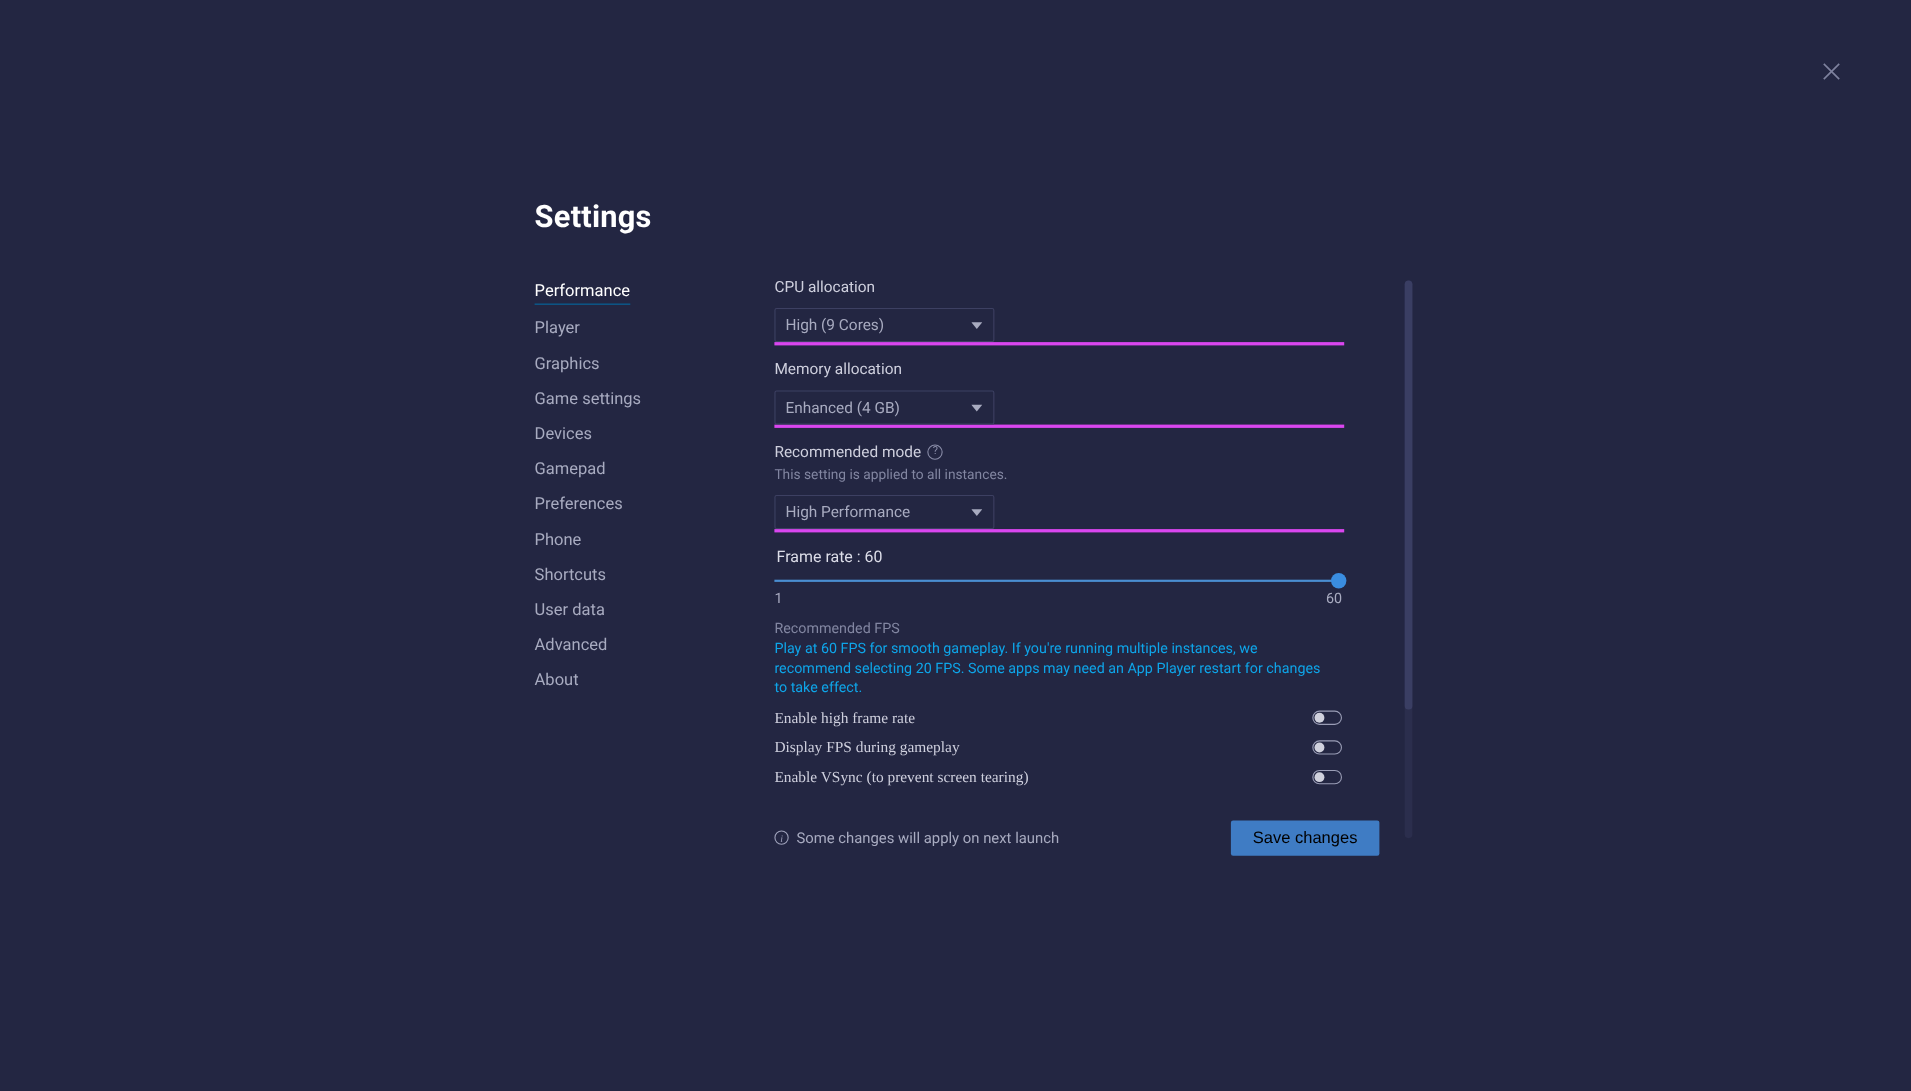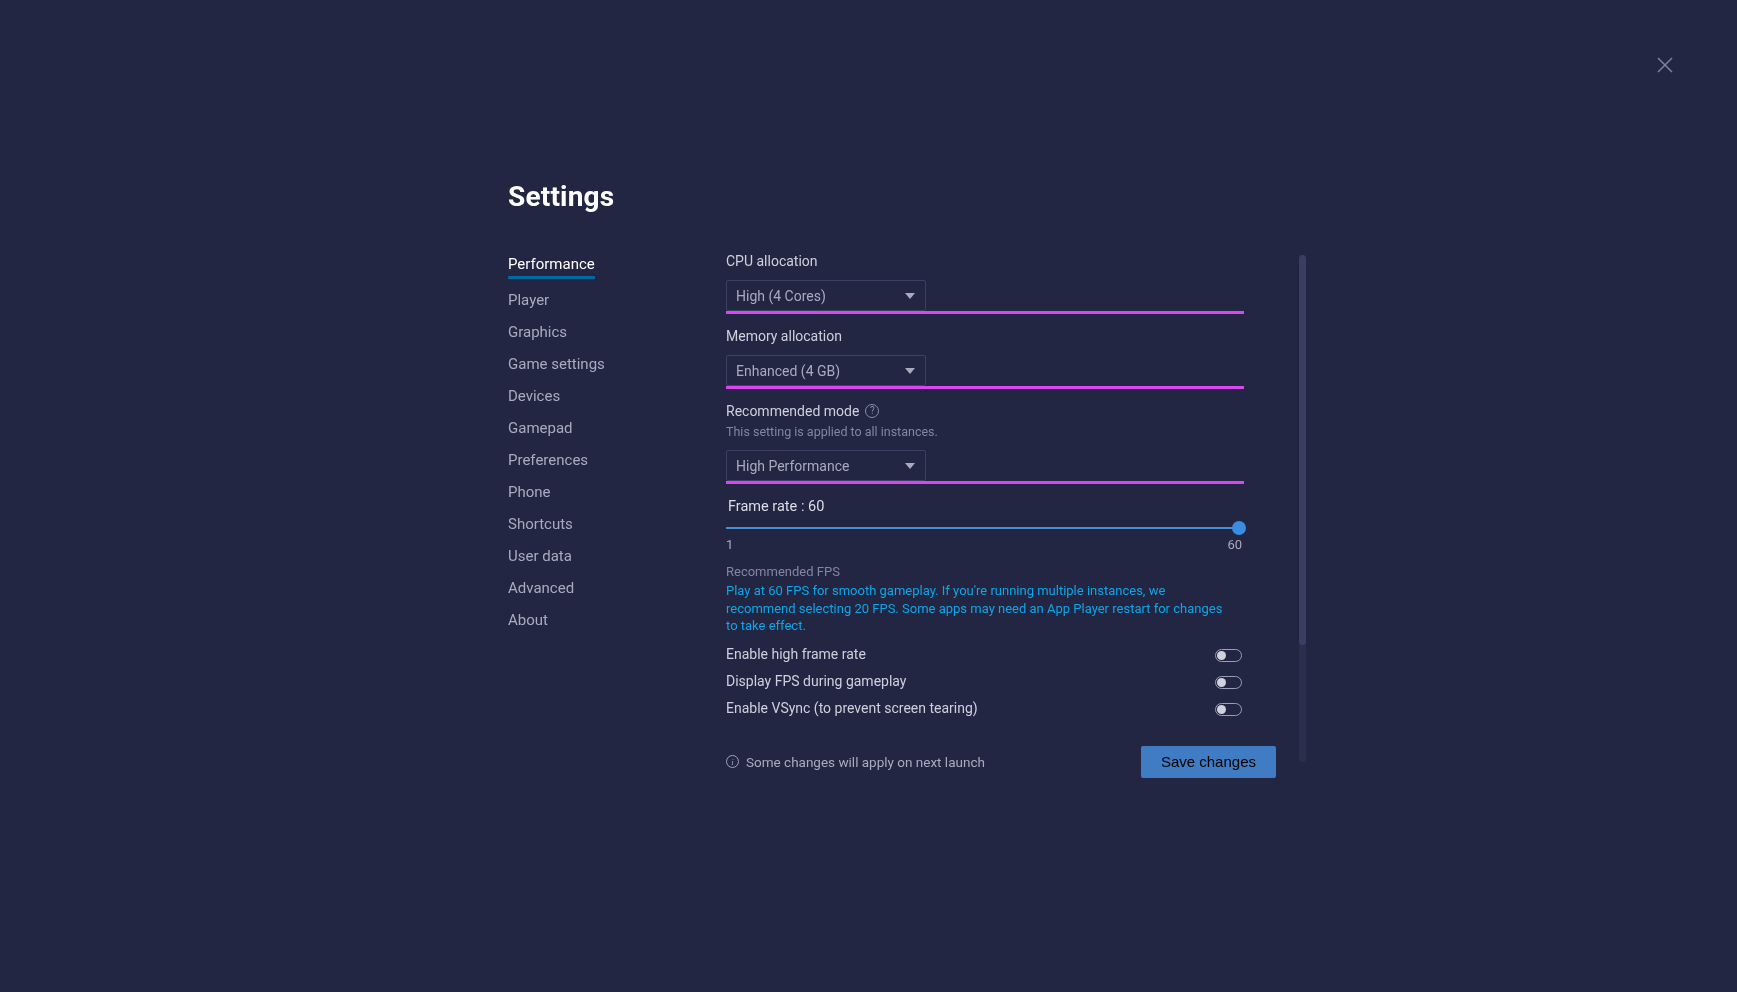--- a/index.html
+++ b/index.html
@@ -28,21 +28,20 @@
   justify-content: center;
 }
 .close-btn svg { width: 18px; height: 18px; }
 .close-btn svg line { stroke: #7e829e; stroke-width: 1.5; }
 
 .content {
   position: absolute;
   left: 486px;
   top: 180px;
   width: 770px;
-  margin-left: 22px;
 }
 h1.page-title {
   color: #ffffff;
   font-size: 28px;
   font-weight: 700;
   margin-bottom: 40px;
   letter-spacing: 0.2px;
 }
 .columns {
   display: flex;
@@ -57,21 +56,21 @@
 }
 .sidebar-item {
   color: #a8abc0;
   font-size: 15px;
   cursor: pointer;
   line-height: 1.4;
   width: fit-content;
 }
 .sidebar-item.active {
   color: #ffffff;
-  border-bottom: 3px solid #0369a1;
+  border-bottom: 1px solid #0369a1;
   padding-bottom: 1px;
 }
 .main-panel {
   flex: 1 1 auto;
   position: relative;
 }
 .scroll-area {
   width: 520px;
   padding-right: 2px;
 }
@@ -164,24 +163,25 @@
 }
 .rec-body {
   color: #0ea5e9;
   font-size: 13px;
   line-height: 1.35;
   margin-top: 3px;
   width: 510px;
 }
 .toggle-row {
   display: flex;
-  align-items: flex-end;
+  align-items: flex-start;
   justify-content: space-between;
   margin-top: 11px;
   width: 516px;
+  font-family: Liberation Serif, serif;
 }
 .toggle-row .label {
   color: #cfd0de;
   font-size: 14px;
 }
 .toggle {
   width: 27px;
   height: 13px;
   border-radius: 20px;
   border: 1px solid #9a9db6;
@@ -284,21 +284,21 @@
         <div class="sidebar-item"><span>Advanced</span></div>
         <div class="sidebar-item"><span>About</span></div>
       </nav>
 
       <div class="main-panel">
         <div class="scroll-area">
 
           <div class="section">
             <div class="section-label">CPU allocation</div>
             <div class="select">
-              <span>High (4 Cores)</span>
+              <span>High (9 Cores)</span>
               <span class="caret">
                   <svg viewBox="0 0 10 10">
                     <polygon points="0,2 10,2 5,8"></polygon>
                   </svg>
                 </span>
             </div>
           </div>
 
           <div class="section">
             <div class="section-label">Memory allocation</div>

